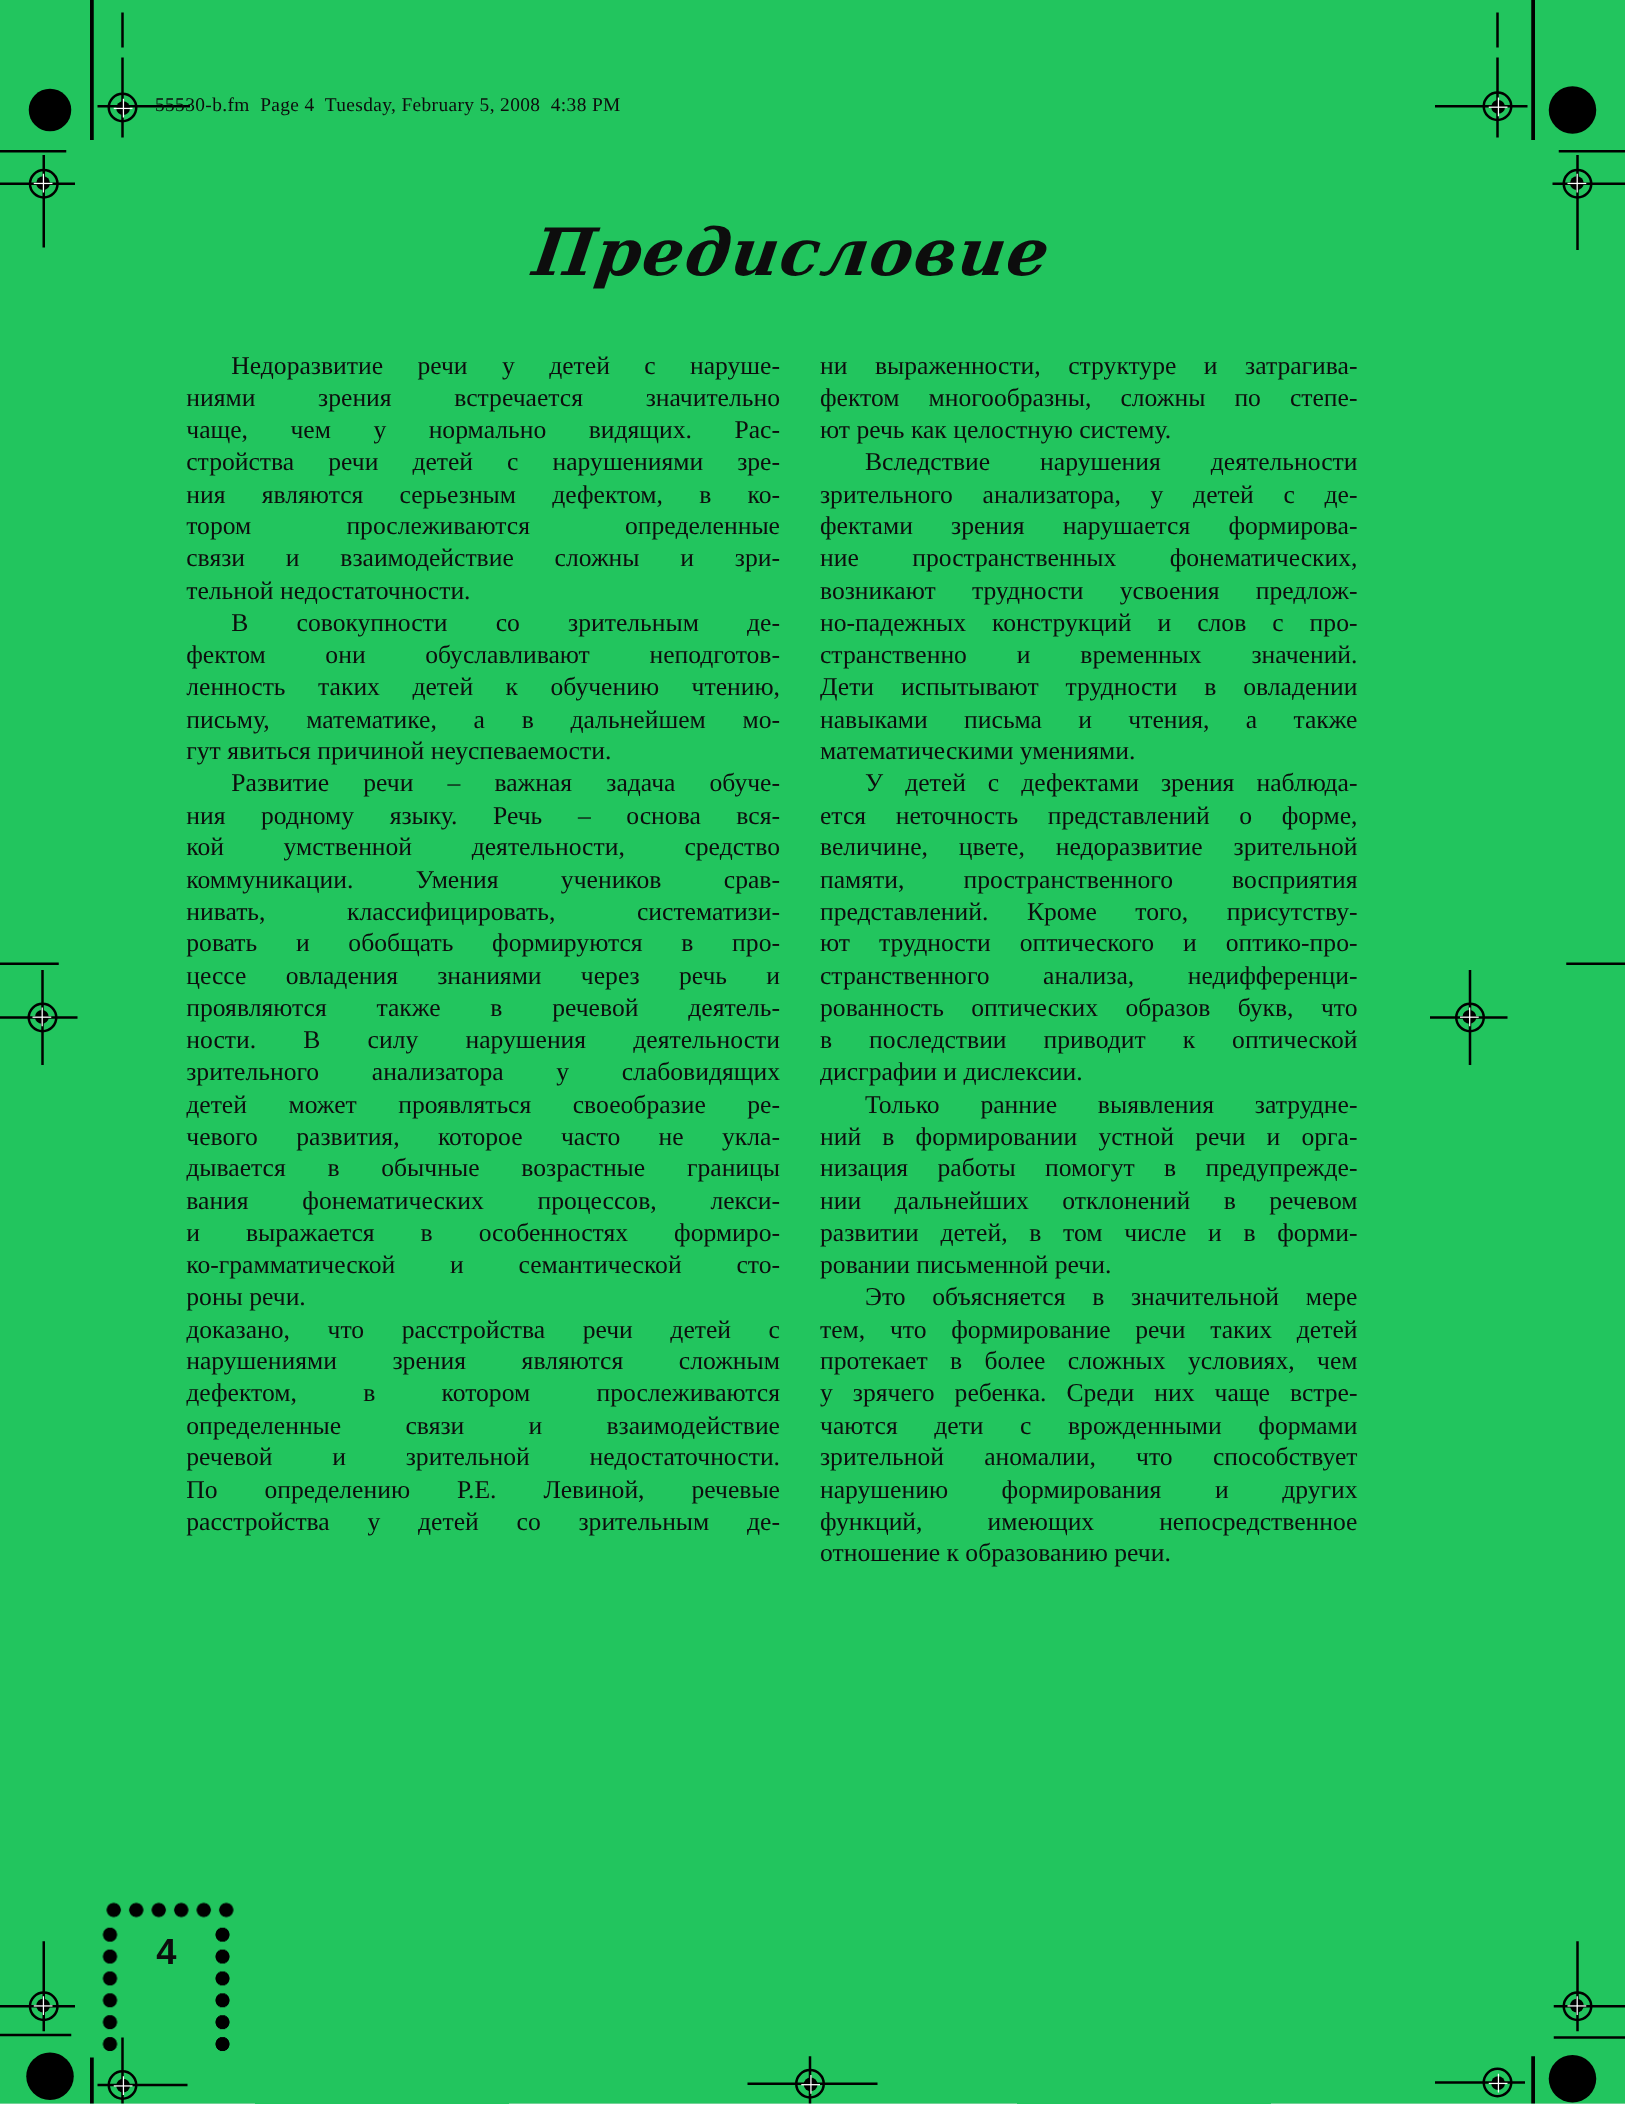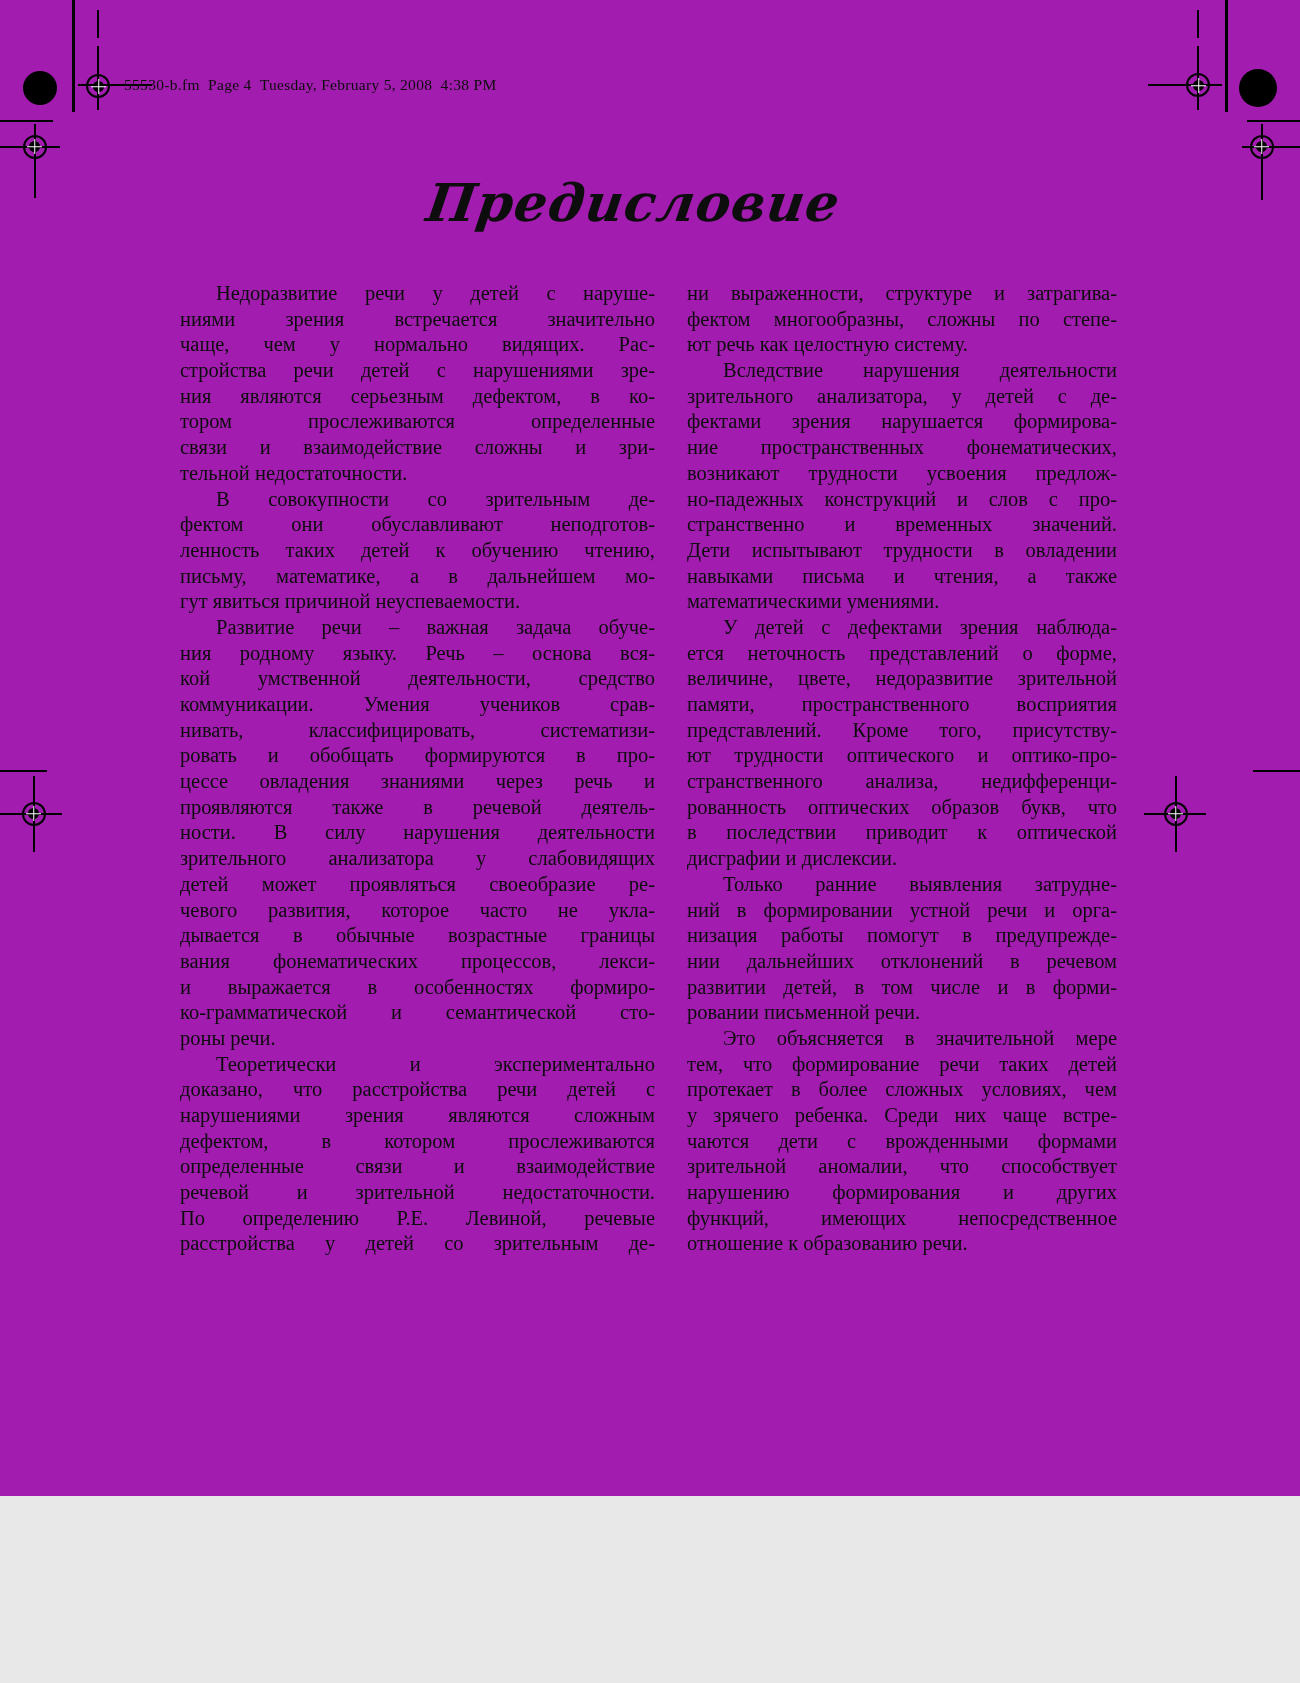--- a/index.html
+++ b/index.html
@@ -1,34 +1,34 @@
 <!DOCTYPE html>
 <html lang="ru"><head>
 <meta charset="utf-8">
 <style>
   html,body{margin:0;padding:0;background:#e8e8e8;}
-  .page{position:relative;width:1300px;height:1496px;background:#a21caf;overflow:hidden;
+  .page{position:relative;width:1300px;height:1683px;background:#22c55e;overflow:hidden;
         font-family:"Liberation Serif", serif;color:#0d0d0d;}
   
   .h{position:absolute;height:2px;background:#000;}
   .v{position:absolute;width:2px;background:#000;}
   .vw{position:absolute;width:3px;background:#000;}
   .ring{position:absolute;width:24px;height:24px;border:2.5px solid #000;border-radius:50%;box-sizing:border-box;background:transparent;}
   .core{position:absolute;width:11px;height:11px;background:#000;border-radius:50%;}
   .core::before{content:"";position:absolute;left:50%;top:-2px;bottom:-2px;width:1.5px;background:#fff;transform:translateX(-50%);}
   .core::after{content:"";position:absolute;top:50%;left:-2px;right:-2px;height:1.5px;background:#fff;transform:translateY(-50%);}
   .blob{position:absolute;background:#000;border-radius:50%;}
   
   .slug{position:absolute;left:124px;top:76px;font-size:15.5px;white-space:pre;letter-spacing:.3px;}
   
   .title{position:absolute;left:165px;top:172px;width:937px;text-align:center;
          font-family:"DejaVu Serif", serif;font-style:italic;font-weight:700;
          font-size:52px;transform:skewX(-8deg);letter-spacing:1px;}
   
-  .cols{position:absolute;left:180px;top:281px;display:flex;gap:32px;}
+  .cols{position:absolute;left:149px;top:281px;display:flex;gap:32px;}
   .col-l{width:475px;}
   .col-r{width:430px;}
   .line{font-size:20.5px;line-height:25.7px;height:25.7px;overflow:hidden;
         text-align:justify;text-align-last:justify;}
   .line.ind{text-indent:36px;}
   .line.end{text-align-last:left;}
   
   .dots-top{position:absolute;left:82px;top:1522px;width:108px;height:12px;
             background-image:radial-gradient(circle,#000 5.4px,transparent 5.9px);
             background-size:18px 12px;}
@@ -141,21 +141,20 @@
         <div class="line">проявляются также в речевой деятель-</div>
         <div class="line">ности. В силу нарушения деятельности</div>
         <div class="line">зрительного анализатора у слабовидящих</div>
         <div class="line">детей может проявляться своеобразие ре-</div>
         <div class="line">чевого развития, которое часто не укла-</div>
         <div class="line">дывается в обычные возрастные границы</div>
         <div class="line">вания фонематических процессов, лекси-</div>
         <div class="line">и выражается в особенностях формиро-</div>
         <div class="line">ко-грамматической и семантической сто-</div>
         <div class="line end">роны речи.</div>
-        <div class="line ind">Теоретически и экспериментально</div>
         <div class="line">доказано, что расстройства речи детей с</div>
         <div class="line">нарушениями зрения являются сложным</div>
         <div class="line">дефектом, в котором прослеживаются</div>
         <div class="line">определенные связи и взаимодействие</div>
         <div class="line">речевой и зрительной недостаточности.</div>
         <div class="line">По определению Р.Е. Левиной, речевые</div>
         <div class="line">расстройства у детей со зрительным де-</div>
       </div>
     <div class="col-r" id="col-right">
         <div class="line">ни выраженности, структуре и затрагива-</div>

